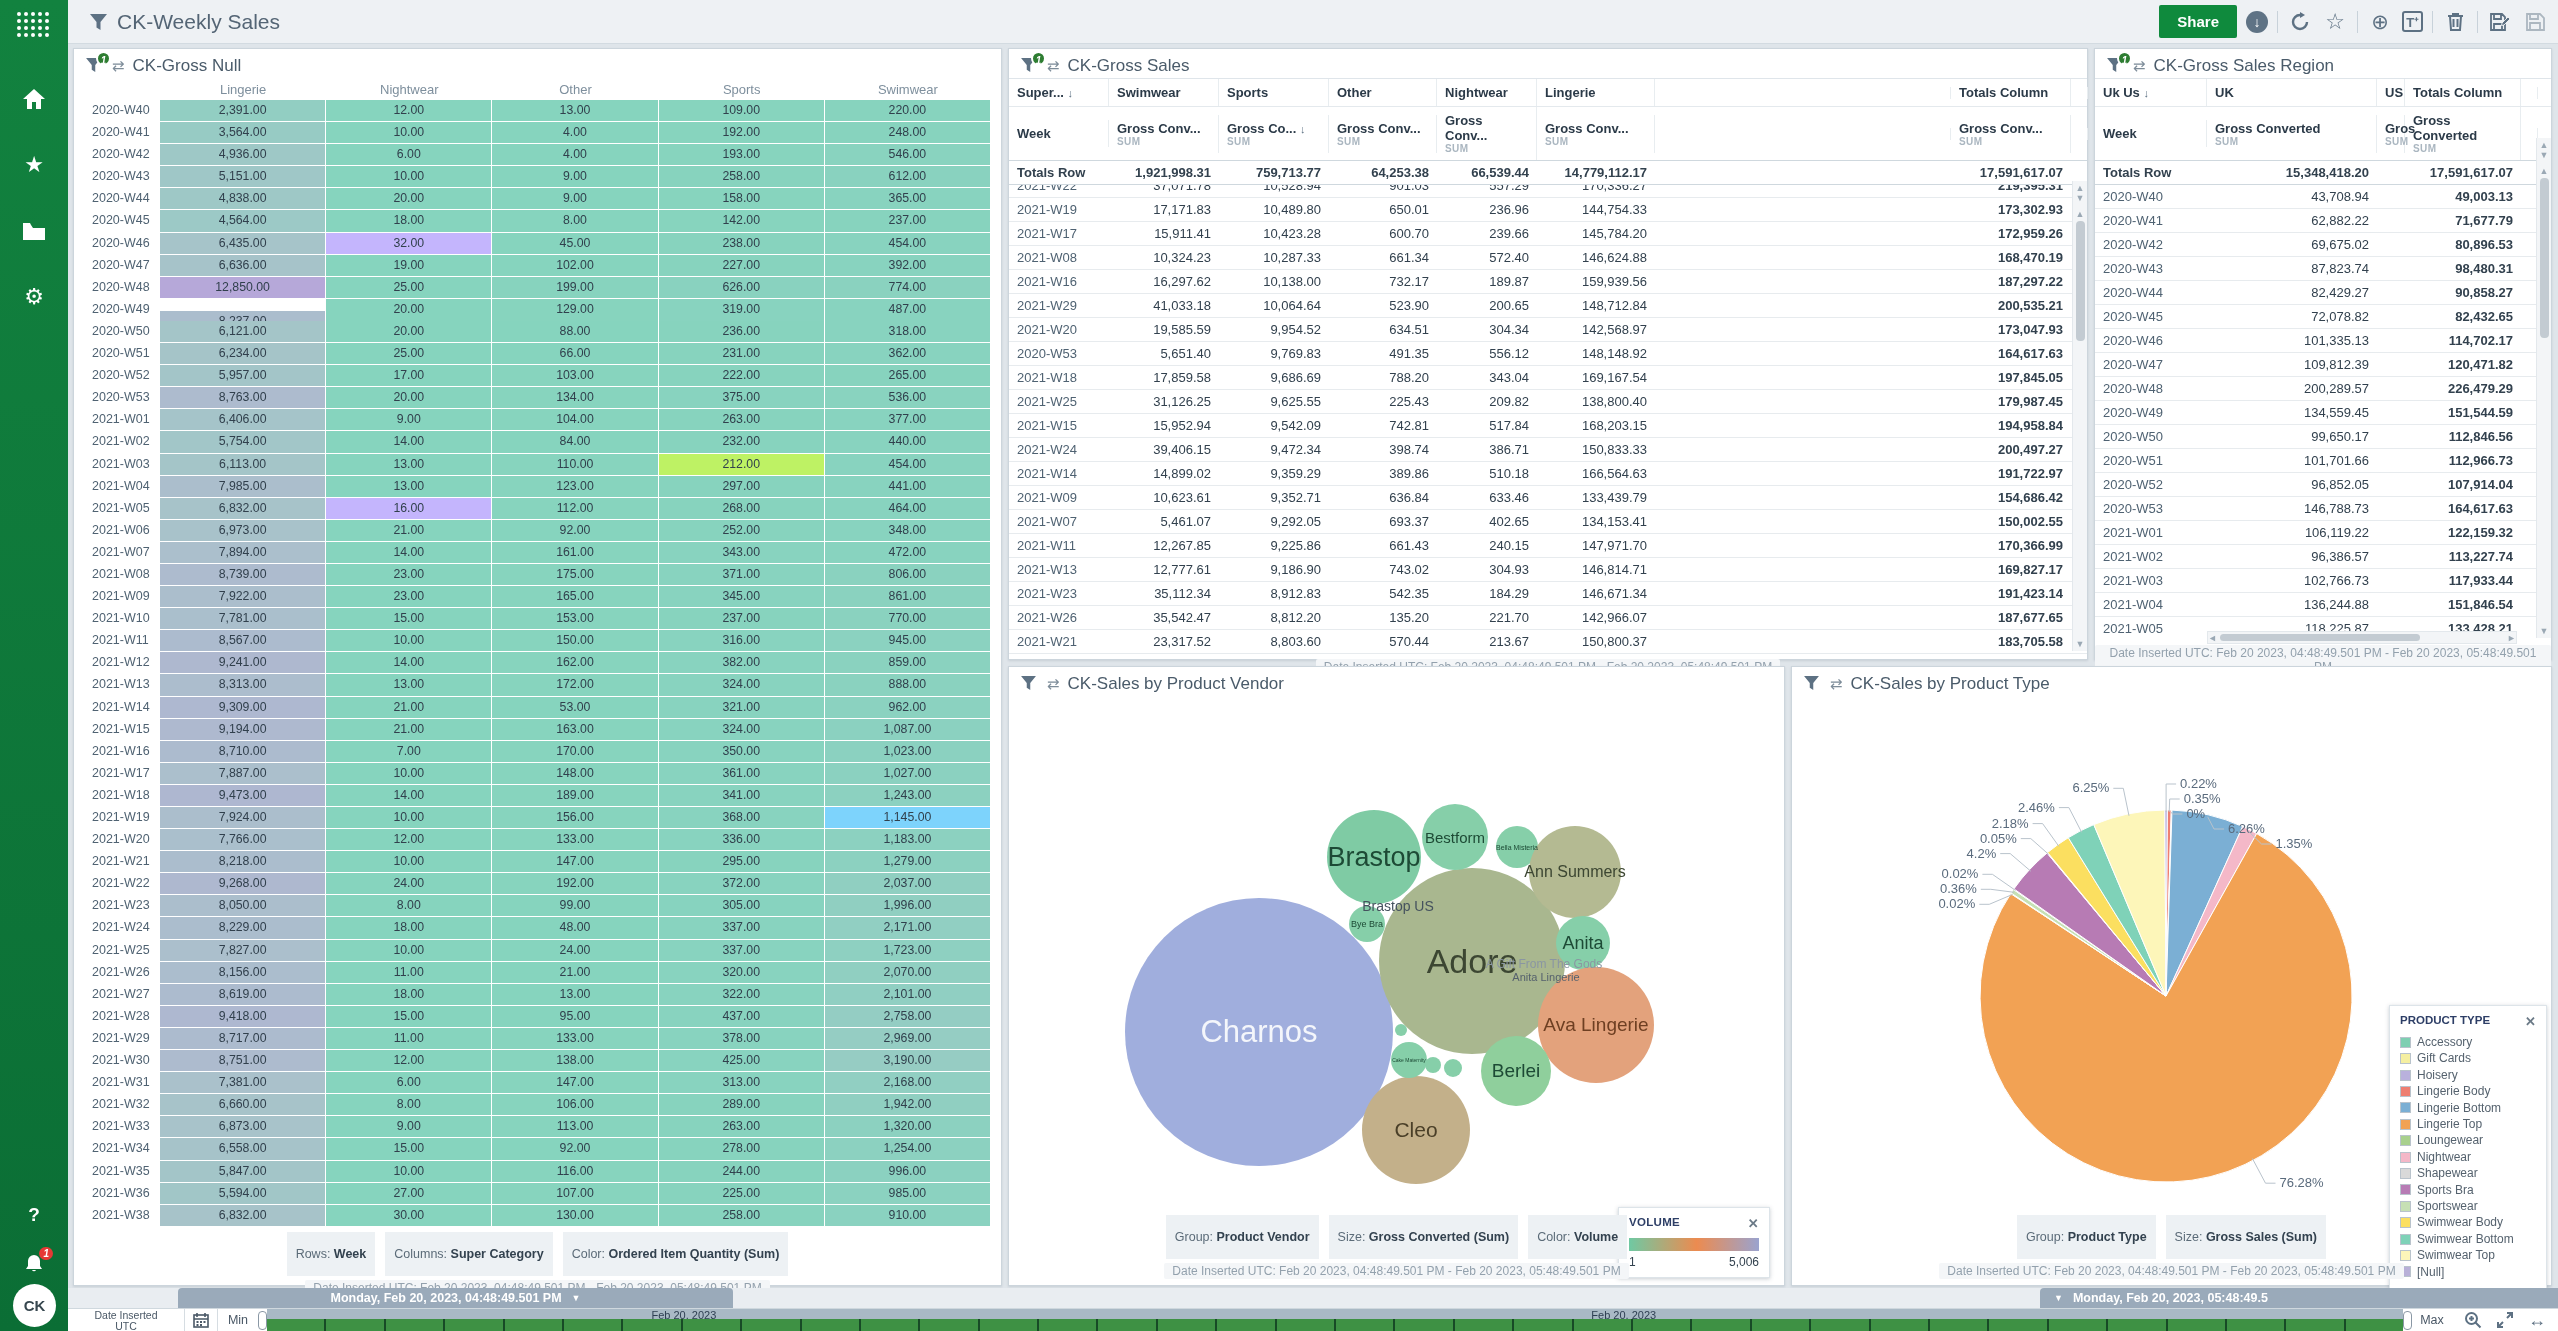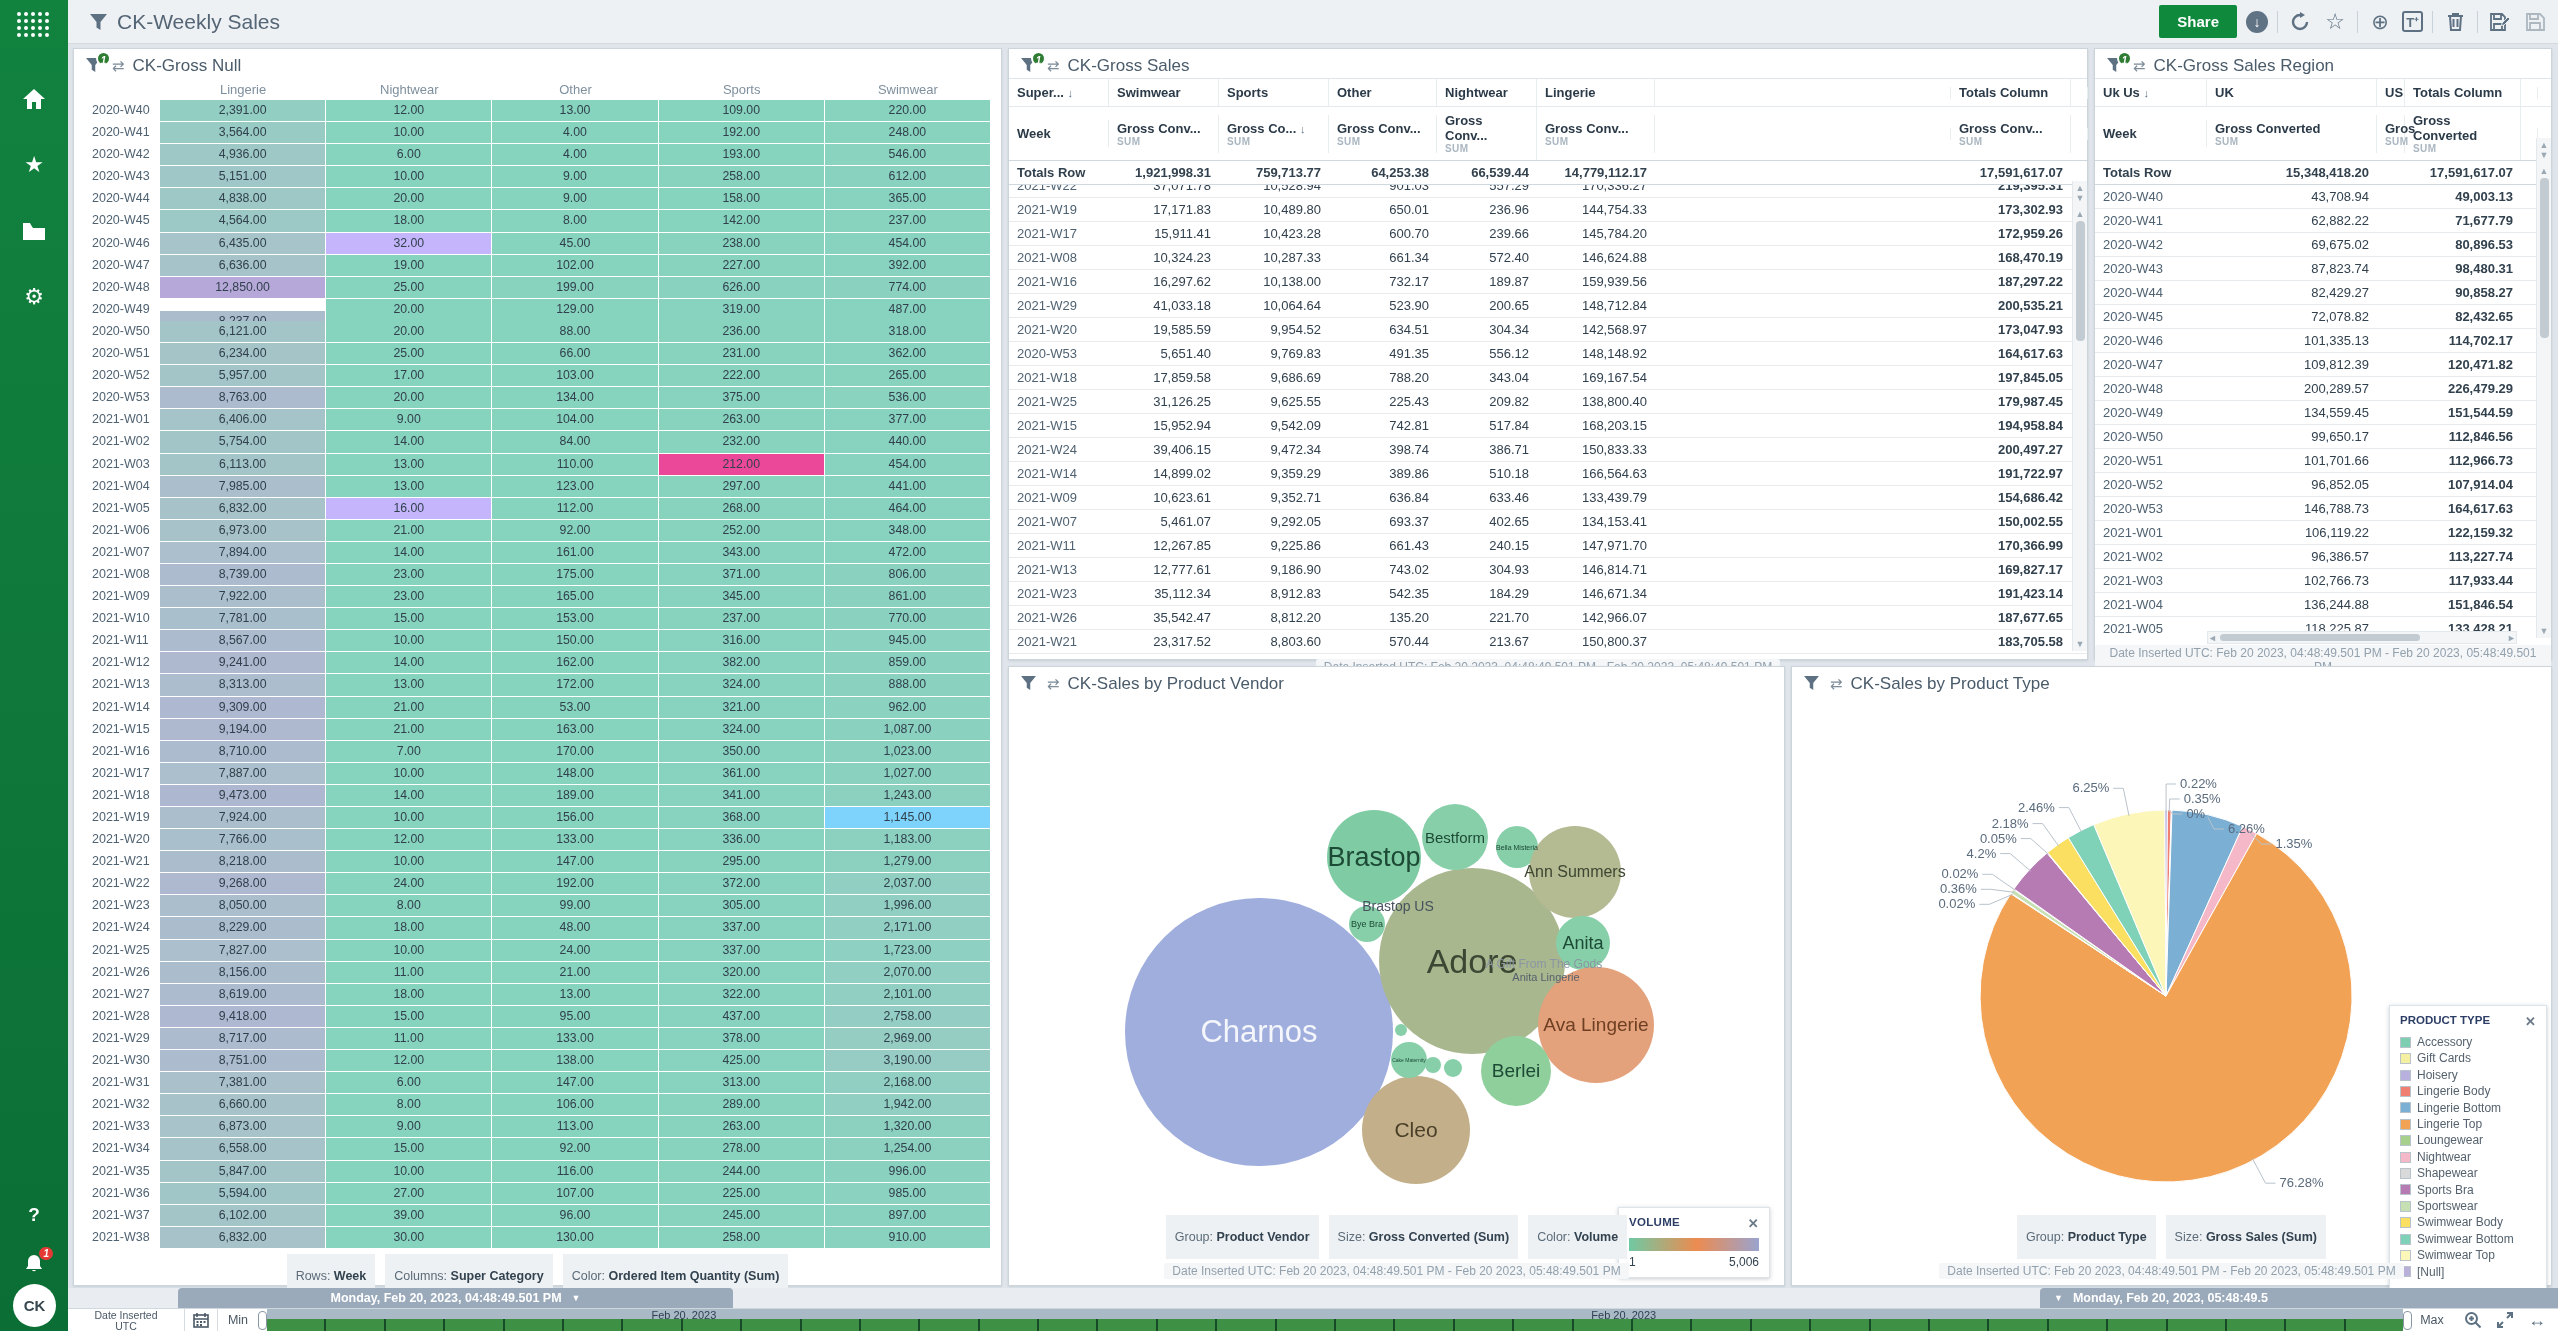--- a/index.html
+++ b/index.html
@@ -338,21 +338,21 @@
             <div class="gu-cell" style="background: rgb(134, 212, 190);">14.00</div>
             <div class="gu-cell" style="background: rgb(134, 212, 190);">84.00</div>
             <div class="gu-cell" style="background: rgb(135, 211, 190);">232.00</div>
             <div class="gu-cell" style="background: rgb(136, 211, 191);">440.00</div>
           </div>
           <div class="gu-row">
             <div class="wk">2021-W03</div>
             <div class="gu-cell" style="background: rgb(164, 197, 200);">6,113.00</div>
             <div class="gu-cell" style="background: rgb(134, 212, 190);">13.00</div>
             <div class="gu-cell" style="background: rgb(135, 212, 190);">110.00</div>
-            <div class="gu-cell" style="background: #ec4899;">212.00</div>
+            <div class="gu-cell" style="background: #bef264;">212.00</div>
             <div class="gu-cell" style="background: rgb(136, 211, 191);">454.00</div>
           </div>
           <div class="gu-row">
             <div class="wk">2021-W04</div>
             <div class="gu-cell" style="background: rgb(171, 190, 204);">7,985.00</div>
             <div class="gu-cell" style="background: rgb(134, 212, 190);">13.00</div>
             <div class="gu-cell" style="background: rgb(135, 212, 190);">123.00</div>
             <div class="gu-cell" style="background: rgb(135, 211, 190);">297.00</div>
             <div class="gu-cell" style="background: rgb(136, 211, 191);">441.00</div>
           </div>
@@ -604,28 +604,20 @@
             <div class="gu-cell" style="background: rgb(135, 211, 190);">244.00</div>
             <div class="gu-cell" style="background: rgb(139, 209, 192);">996.00</div>
           </div>
           <div class="gu-row">
             <div class="wk">2021-W36</div>
             <div class="gu-cell" style="background: rgb(161, 198, 199);">5,594.00</div>
             <div class="gu-cell" style="background: rgb(134, 212, 190);">27.00</div>
             <div class="gu-cell" style="background: rgb(135, 212, 190);">107.00</div>
             <div class="gu-cell" style="background: rgb(135, 211, 190);">225.00</div>
             <div class="gu-cell" style="background: rgb(139, 210, 192);">985.00</div>
-          </div>
-          <div class="gu-row">
-            <div class="wk">2021-W37</div>
-            <div class="gu-cell" style="background: rgb(164, 197, 200);">6,102.00</div>
-            <div class="gu-cell" style="background: rgb(134, 212, 190);">39.00</div>
-            <div class="gu-cell" style="background: rgb(134, 212, 190);">96.00</div>
-            <div class="gu-cell" style="background: rgb(135, 211, 190);">245.00</div>
-            <div class="gu-cell" style="background: rgb(138, 210, 192);">897.00</div>
           </div>
           <div class="gu-row">
             <div class="wk">2021-W38</div>
             <div class="gu-cell" style="background: rgb(167, 195, 201);">6,832.00</div>
             <div class="gu-cell" style="background: rgb(134, 212, 190);">30.00</div>
             <div class="gu-cell" style="background: rgb(135, 212, 190);">130.00</div>
             <div class="gu-cell" style="background: rgb(135, 211, 190);">258.00</div>
             <div class="gu-cell" style="background: rgb(138, 210, 192);">910.00</div>
           </div>
         </div>

